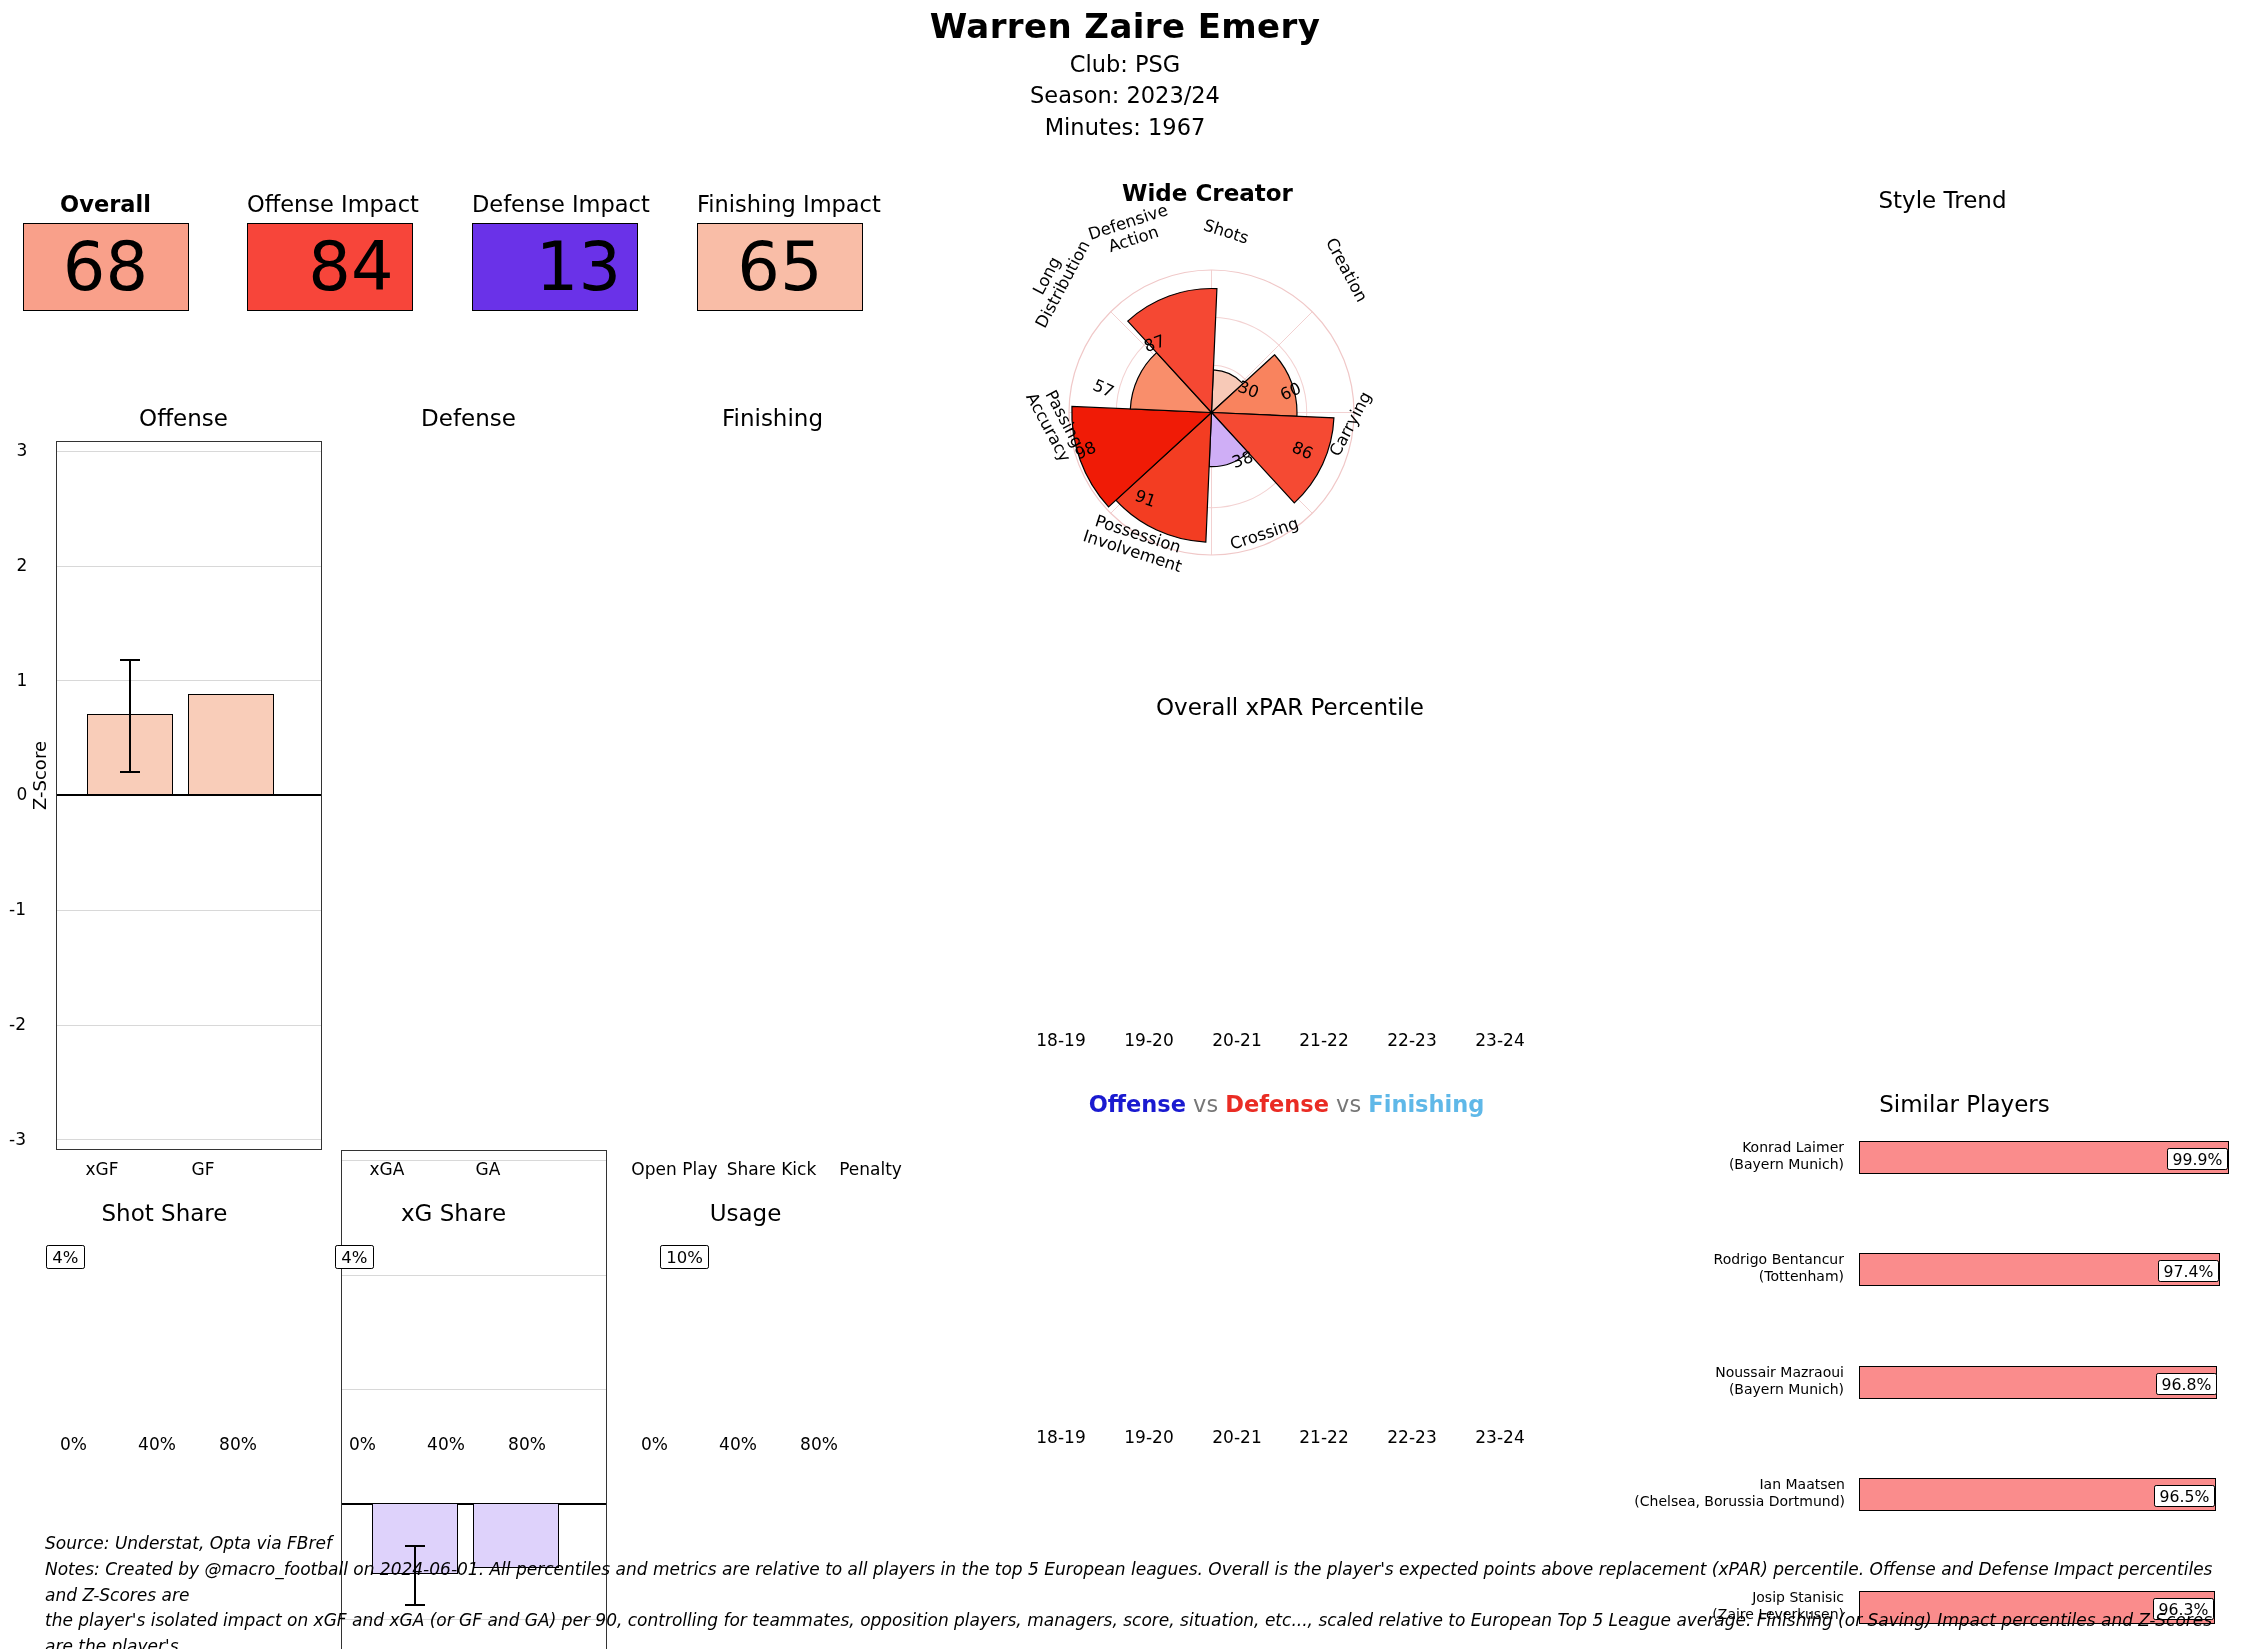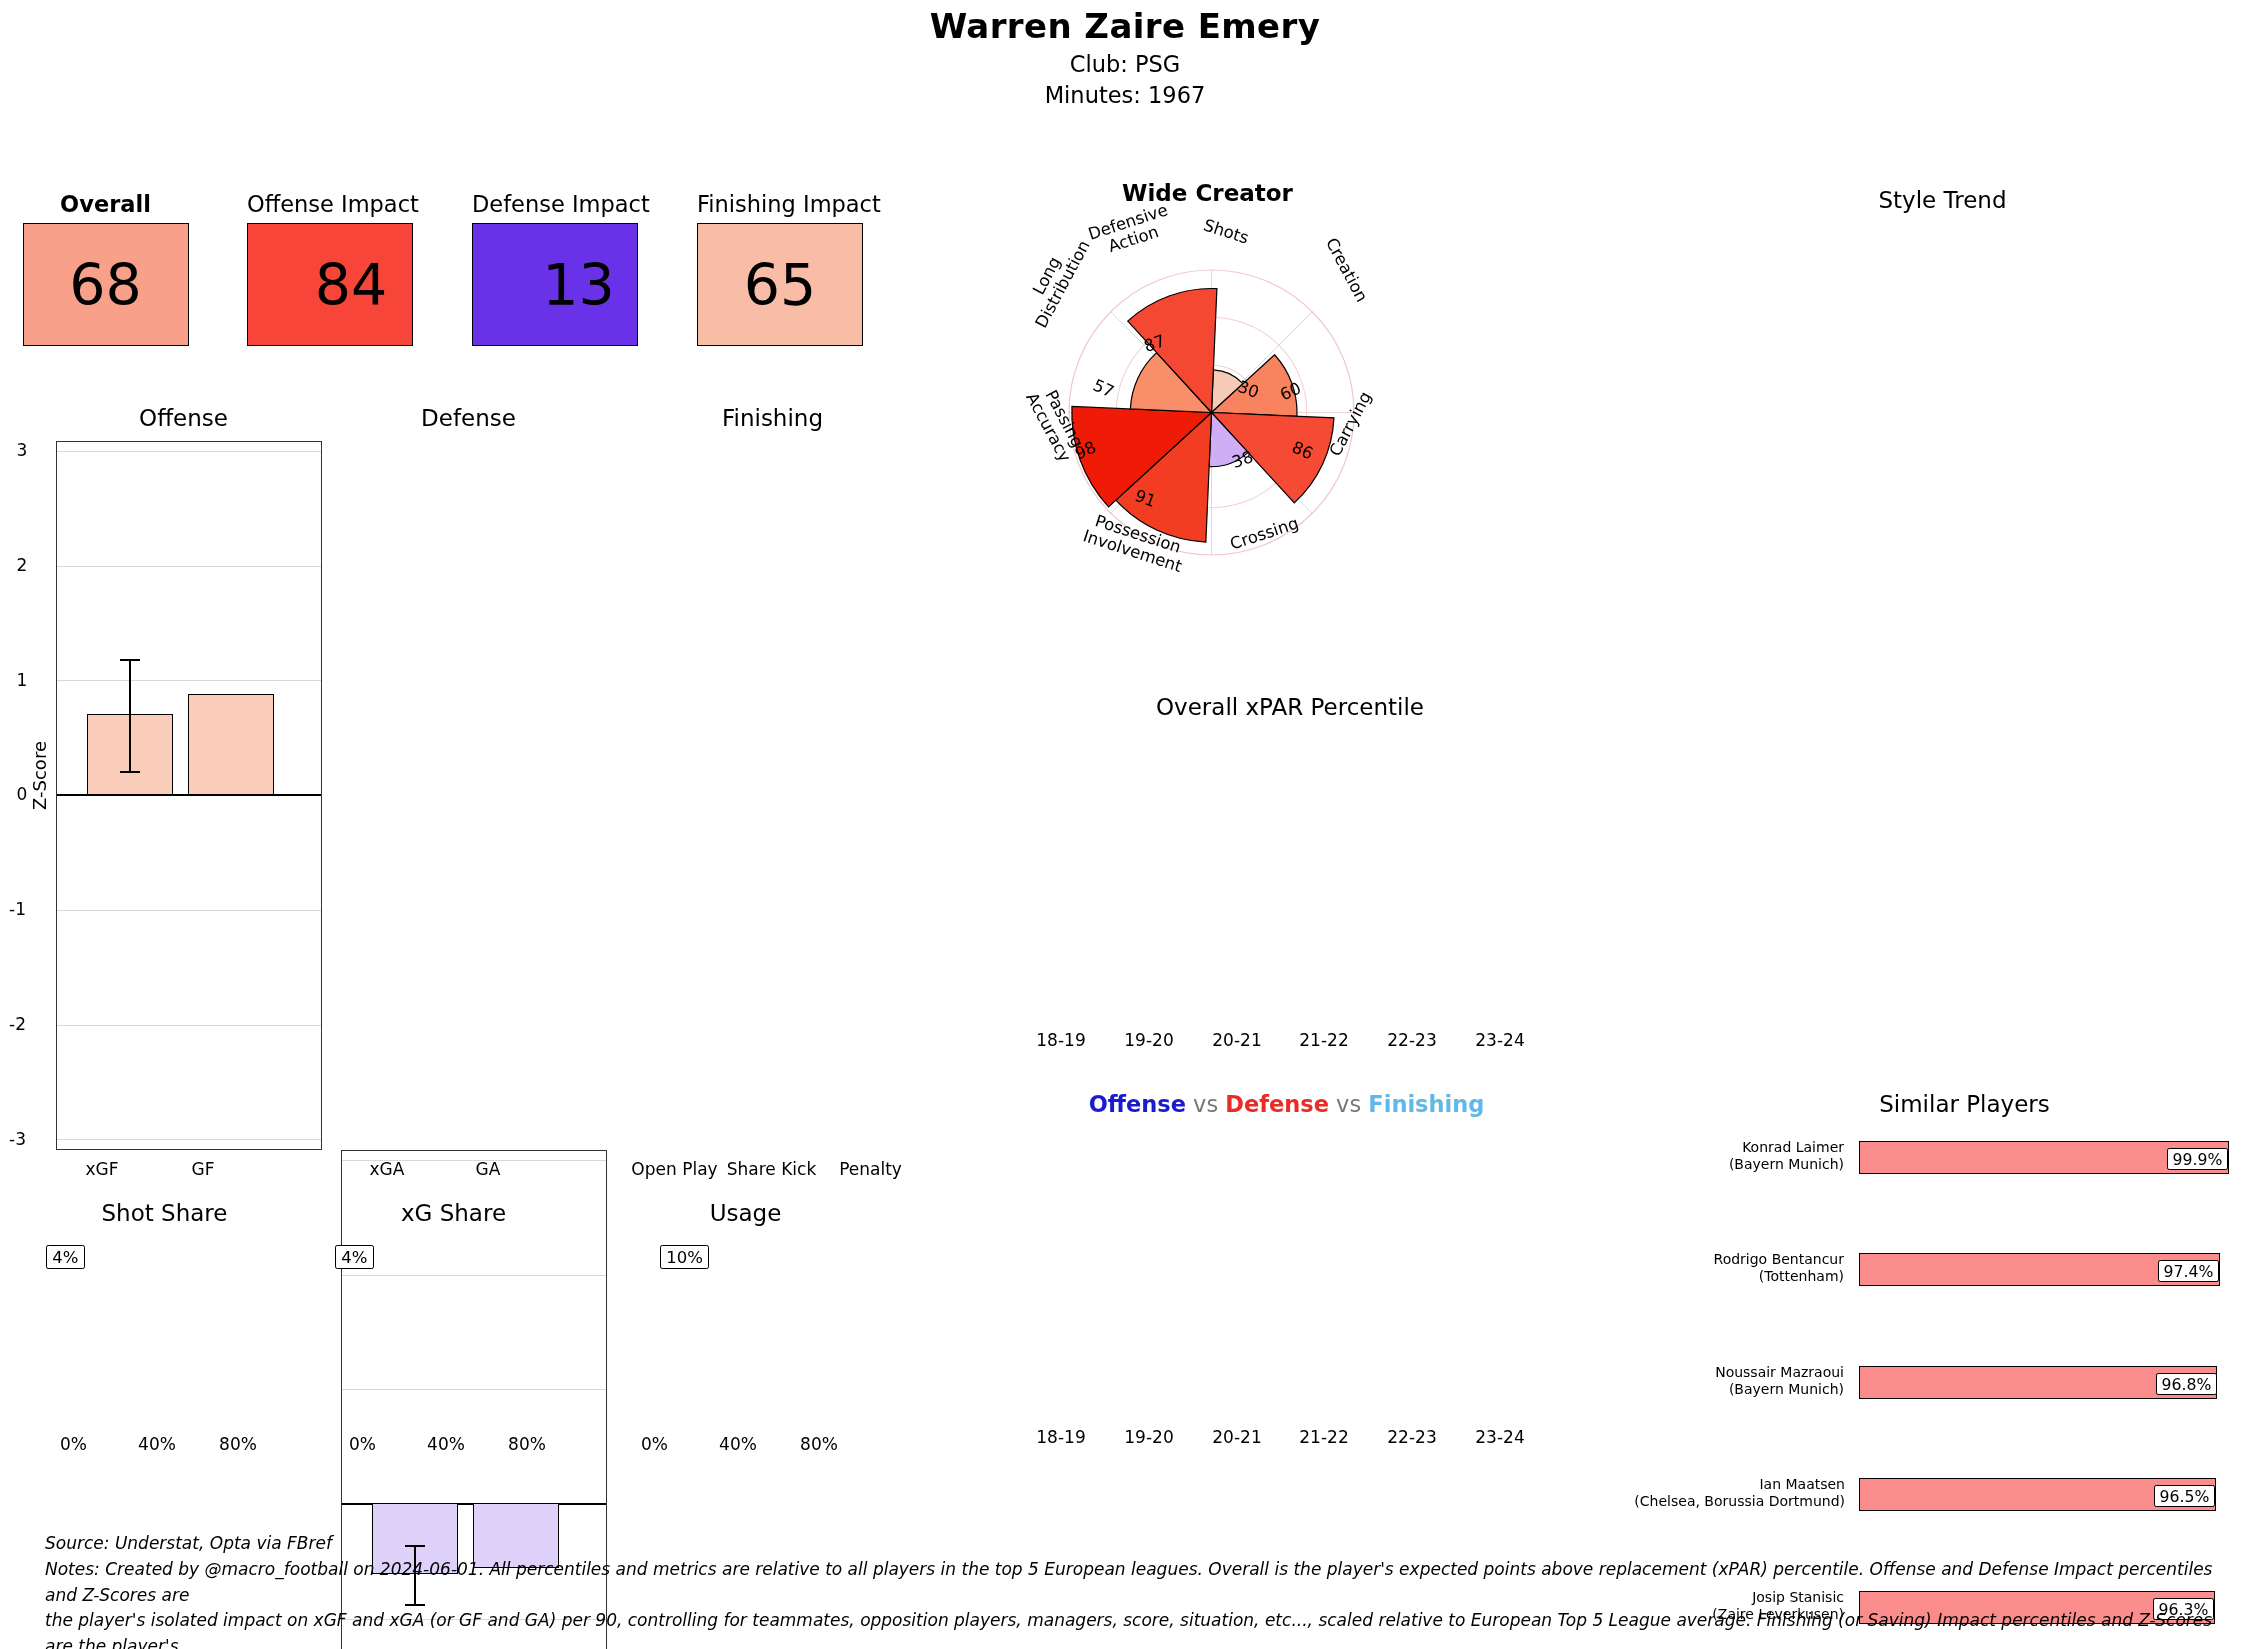--- a/index.html
+++ b/index.html
@@ -17,24 +17,24 @@
   
   #header { top:6px; left:0; width:2250px; text-align:center; }
   #player-name { font-size:34px; font-weight:bold; letter-spacing:0.4px; }
   .header-line { font-size:22.5px; margin-top:5.2px; }
 
   
   .impact-group { }
   .impact-title { text-align:center; font-size:22.5px; margin-bottom:6px; }
   .impact-title.bold { font-weight:bold; }
   .impact-box {
-    width:166px; height:123px;
+    width:166px; height:88px;
     border:1.5px solid #000;
     display:flex; align-items:center; justify-content:center;
-    font-size:57px;
+    font-size:67px;
   }
 
   
   .panel-title { font-size:23px; text-align:center; }
   .panel-title.b { font-weight:bold; }
 
   
   .zbox { border:1.1px solid #333; background:#fff; position:relative; }
   .axis-label { font-size:18px; }
   .tick-label { font-size:17px; }
@@ -70,20 +70,21 @@
   
   #footer { left:45px; top:1531px; width:2175px; }
   #footer div { font-style:italic; font-size:17px; line-height:1.52; }
 </style>
 </head>
 <body>
 
 <div class="abs" id="header">
   <div id="player-name">Warren Zaire Emery</div>
   <div class="header-line">Club:  PSG</div>
+  <div class="header-line">Season:  2023/24</div>
   <div class="header-line">Minutes:  1967</div>
 </div>
 
 <div class="abs impact-group" style="left:22.5px; top:191px;">
   <div class="impact-title bold">Overall</div>
   <div class="impact-box" style="background:#f9a08a;">68</div>
 </div>
 <div class="abs impact-group" style="left:247px; top:191px;">
   <div class="impact-title">Offense Impact</div>
   <div class="impact-box" style="background:#f7453a;padding-left:42px;">84</div>

